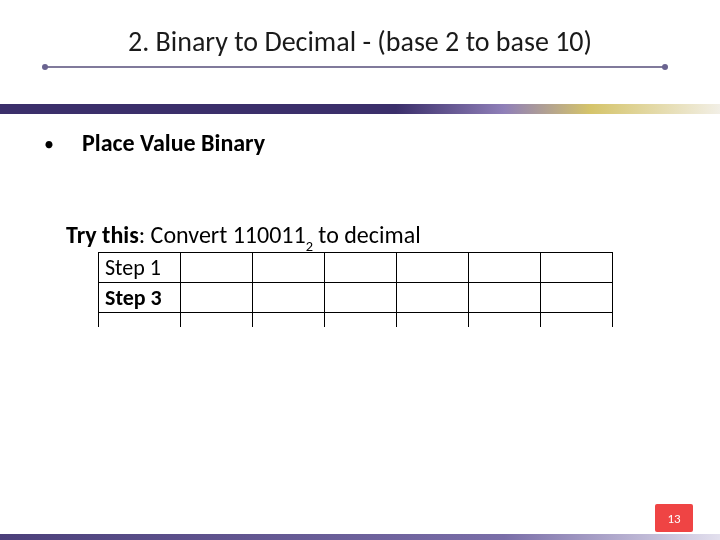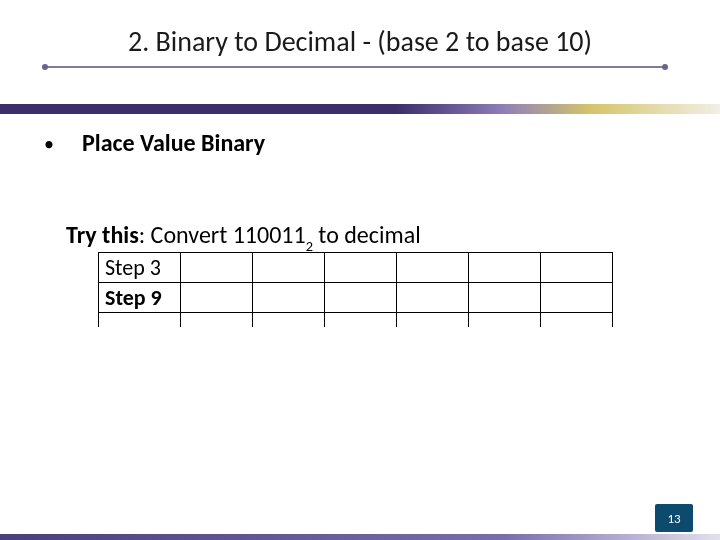--- a/index.html
+++ b/index.html
@@ -133,21 +133,21 @@
     width: 720px;
     height: 6px;
     background: linear-gradient(to right, #4b3f7a 0%, #7a6ea8 70%, #e3e0ee 100%);
   }
   .page-num-box {
     position: absolute;
     right: 10px;
     bottom: 8px;
     width: 38px;
     height: 28px;
-    background: #0c4a6e;
+    background: #ef4444;
     color: #fff;
     font-size: 13px;
     display: flex;
     align-items: center;
     justify-content: center;
     border-radius: 2px;
   }
 </style>
 </head>
 <body>
@@ -164,30 +164,30 @@
     <span>Place Value Binary</span>
   </div>
 
   <div class="trythis">
     <span class="lbl">Try this</span><span>: </span><span>Convert 110011</span><span class="sub">2</span><span> to decimal</span>
   </div>
 
   <table class="steps-table">
     <tbody>
       <tr>
-        <td class="label">Step 3</td>
+        <td class="label">Step 1</td>
         <td></td>
         <td></td>
         <td></td>
         <td></td>
         <td></td>
         <td></td>
       </tr>
       <tr>
-        <td class="label">Step 9</td>
+        <td class="label">Step 3</td>
         <td></td>
         <td></td>
         <td></td>
         <td></td>
         <td></td>
         <td></td>
       </tr>
       <tr class="gap">
         <td></td>
           <td></td>

